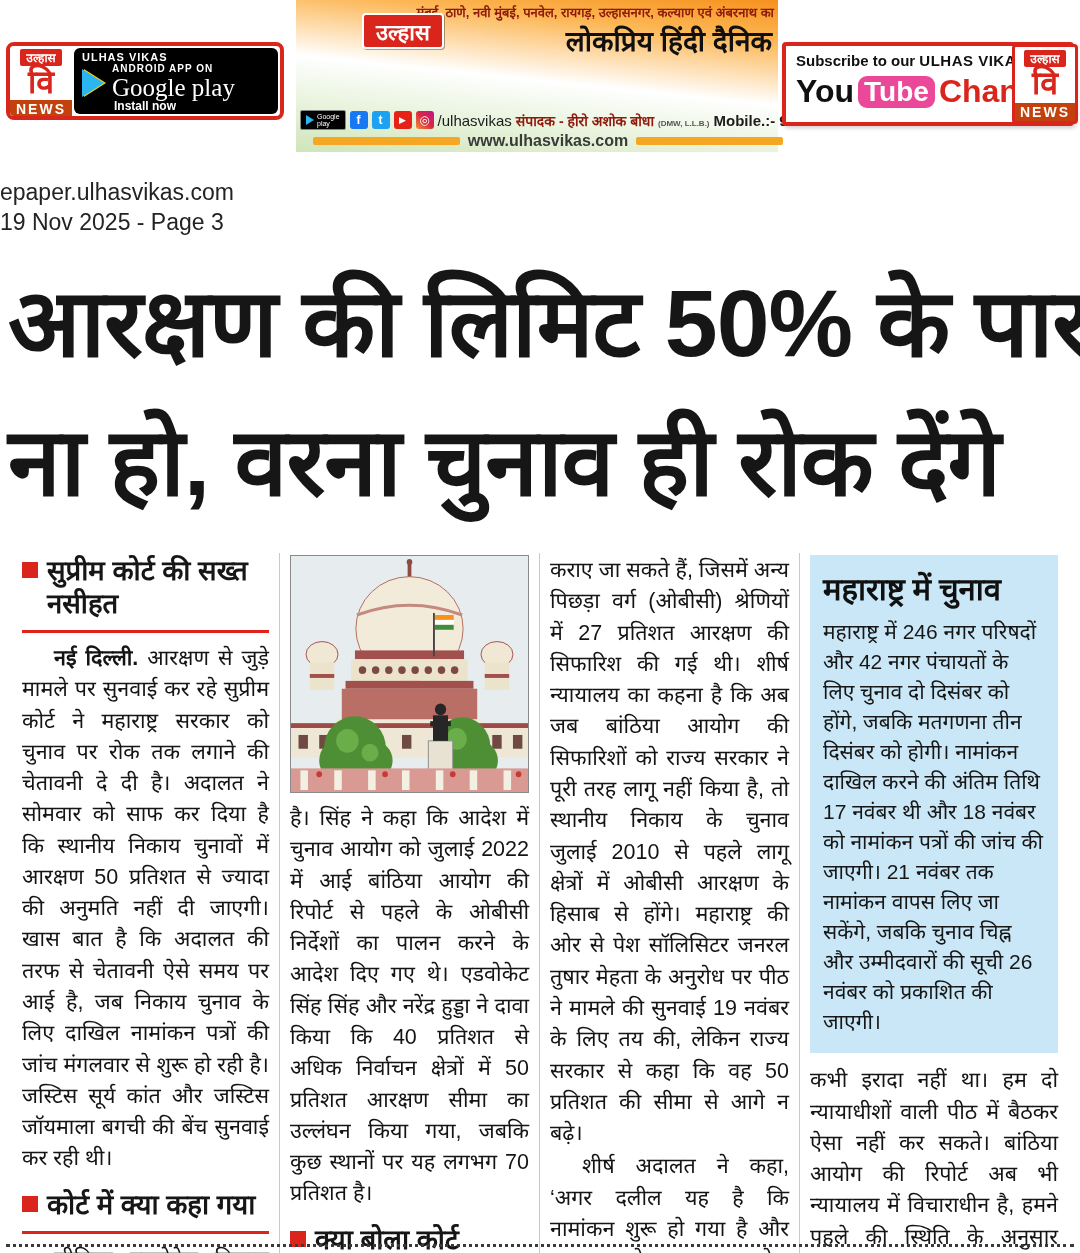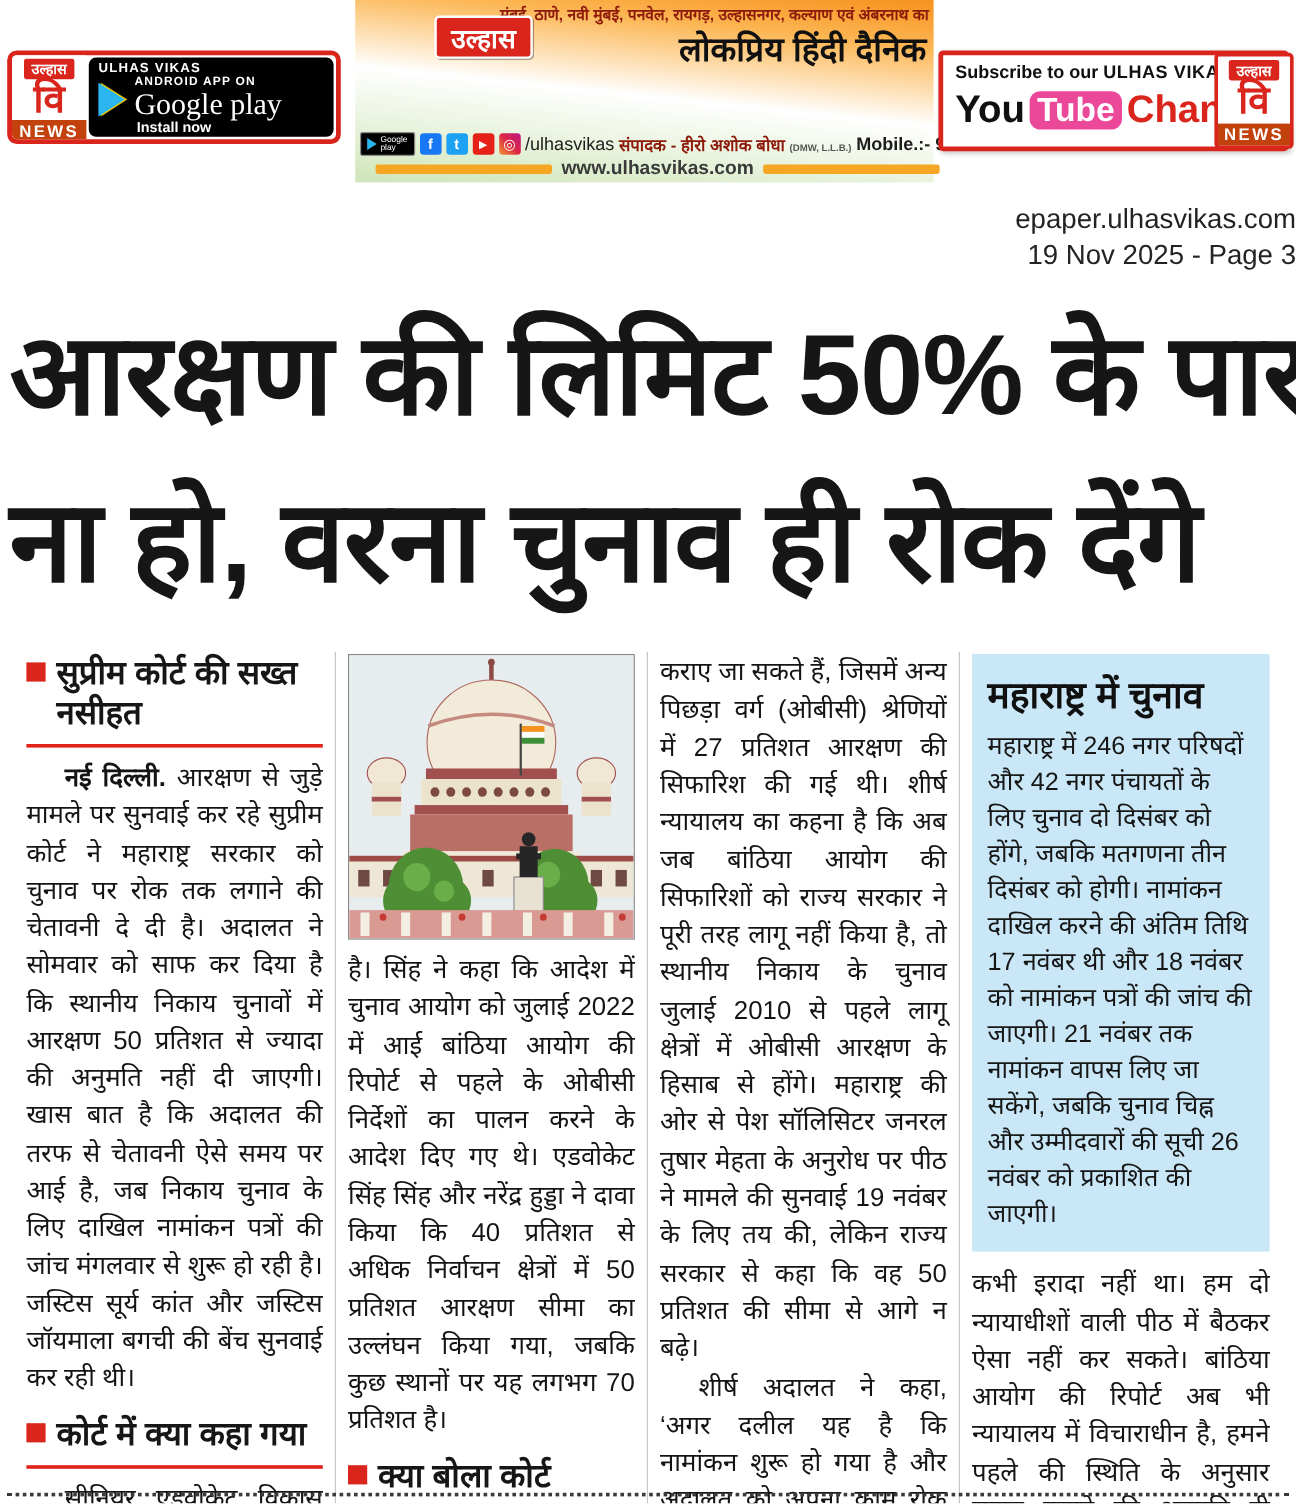--- a/index.html
+++ b/index.html
@@ -58,21 +58,21 @@
   }
   .sub-line1 { font-size:15px; font-weight:bold; color:#101010; white-space:nowrap; }
   .sub-brand { font-weight:900; letter-spacing:0.5px; }
   .sub-line2 { display:flex; align-items:center; gap:4px; margin-top:4px; }
   .sub-you { font-size:32px; font-weight:900; color:#101010; }
   .sub-tube { font-size:28px; font-weight:900; color:#fff; background:#ec4899; border-radius:9px; padding:2px 6px; line-height:1; }
   .sub-channel { font-size:32px; font-weight:900; color:#d9251c; }
   .sub-logo { position:absolute; right:-4px; top:2px; width:66px; height:80px; display:flex; flex-direction:column; align-items:center; background:#fff; border:3px solid #d9251c; border-radius:4px; }
 
   
-  .meta { text-align:right; margin-top:6px; line-height:1.3; }
+  .meta { text-align:left; margin-top:16px; line-height:1.3; }
   .meta div { font-size:23px; color:#232323; }
 
   
   .headline { padding:16px 8px 2px; font-weight:900; color:#161616; font-size:95px; line-height:1.47; letter-spacing:-1px; white-space:nowrap; }
   .headline span { display:block; }
 
   
   .article { display:flex; padding:0 20px; margin-top:18px; height:712px; overflow:hidden; }
   .col { width:25%; padding:2px 10px 0; border-right:1px solid #c8c8c8; overflow:hidden; }
   .col:first-child { padding-left:2px; }
@@ -83,21 +83,21 @@
   .sec-head.mt { margin-top:14px; }
   .bullet { width:16px; height:16px; background:#d9251c; margin-top:7px; flex:none; }
 
   .col p { font-size:21.5px; line-height:1.455; text-align:justify; text-indent:32px; margin-bottom:2px; }
   .col p.noindent { text-indent:0; }
   .dateline { font-weight:bold; }
 
   .sc-photo { width:100%; height:238px; border:1px solid #8a8a8a; background:#e7ecef; display:block; margin-bottom:10px; }
 
   .info-box { background:#c9e7f6; padding:12px 13px 14px; margin-bottom:12px; }
-  .info-box h3 { font-size:31px; font-weight:bold; color:#101010; margin-bottom:8px; }
+  .info-box h3 { font-size:31px; font-weight:bold; color:#101010; margin-bottom:8px;font-family:Liberation Serif, serif; }
   .info-box p { font-size:21px; line-height:1.43; text-align:left; text-indent:0; color:#161616; }
 
   .bottom-dots { position:absolute; left:6px; right:6px; bottom:6px; border-top:3px dotted #3a3a3a; }
 </style>
 </head>
 <body>
 
 <div class="page">
 
   <div class="header">

